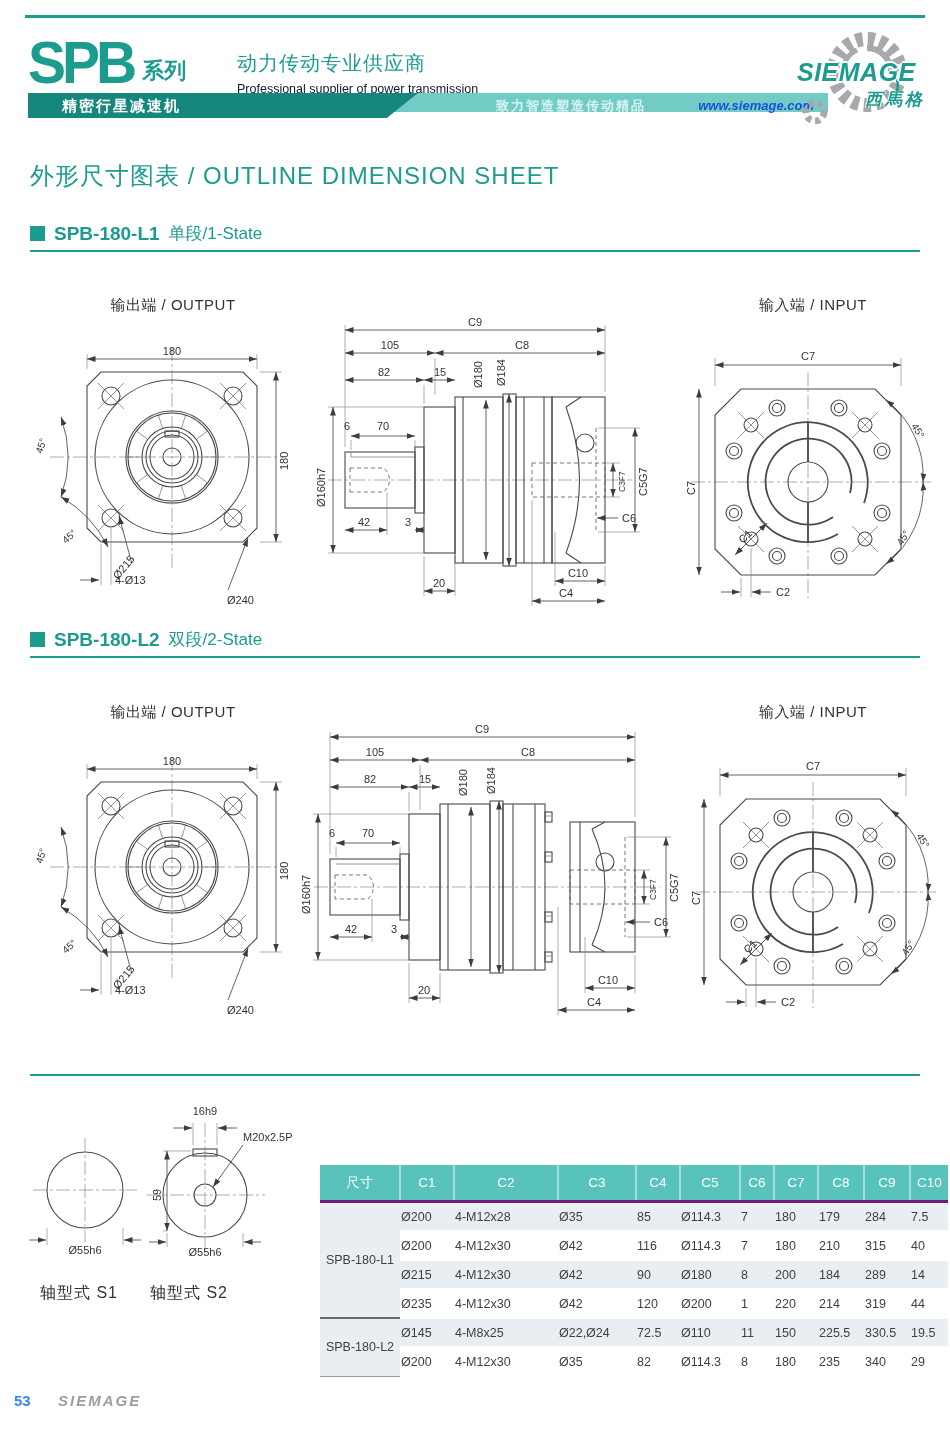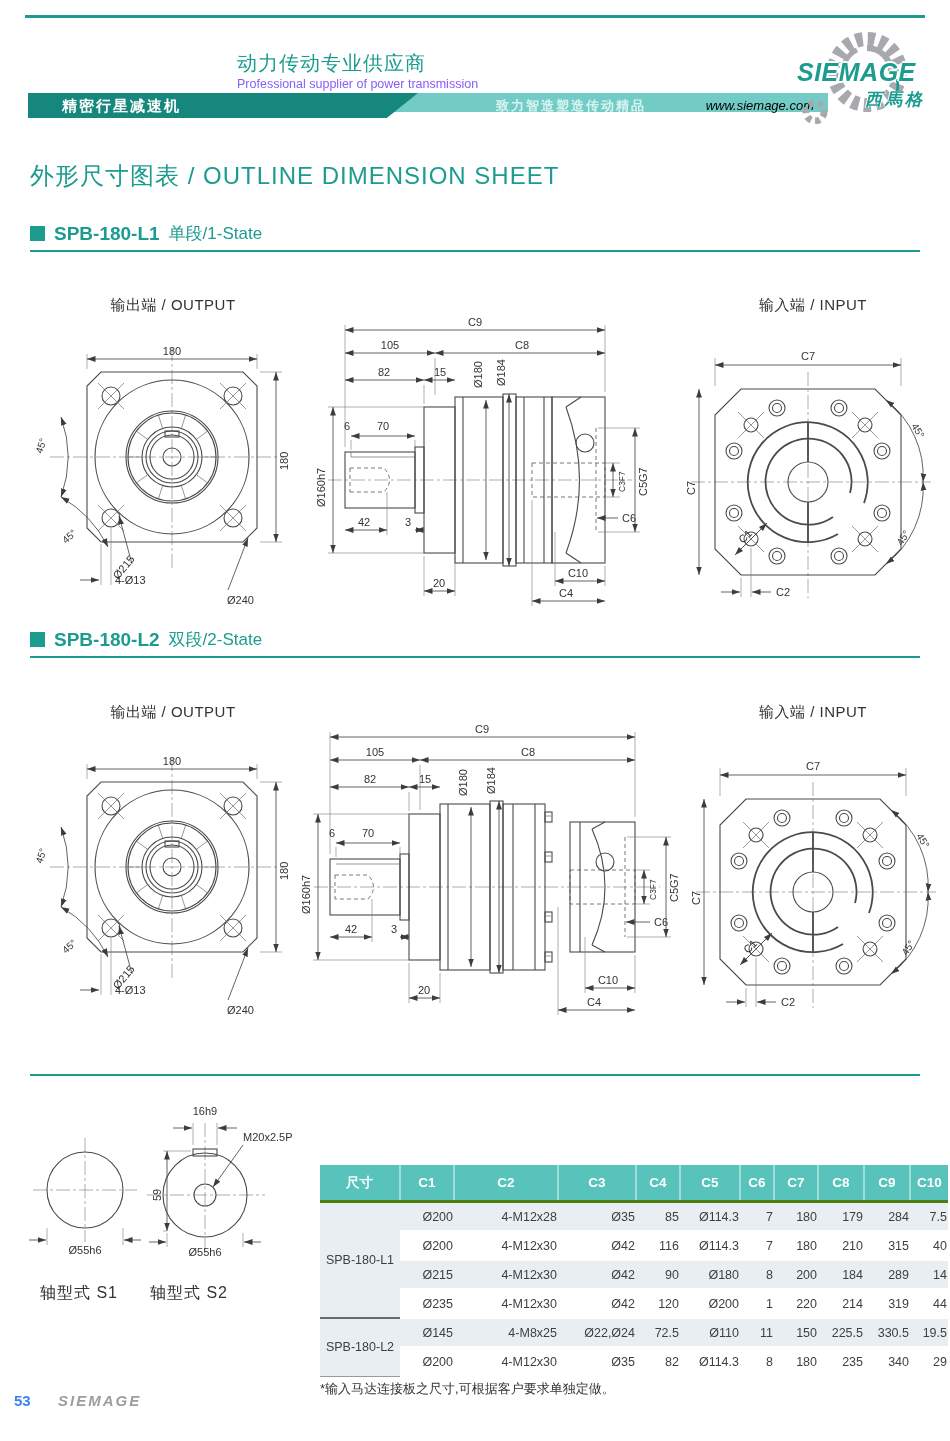--- a/index.html
+++ b/index.html
@@ -7,27 +7,27 @@
         font-family:"Liberation Sans",sans-serif;color:#333}
   .abs{position:absolute}
 
   
   .top-rule{left:25px;top:15px;width:900px;height:3px;background:var(--teal)}
   .spb{left:28px;top:36px;display:flex;align-items:flex-end}
   .spb-main{font-size:57px;line-height:52px;font-weight:900;letter-spacing:-4px;color:var(--teal);transform:scaleY(1.04)}
   .spb-suffix{font-size:22px;font-weight:700;color:var(--teal);margin-left:9px;margin-bottom:2px}
   .mid-tagline{left:237px;top:50px}
   .tag-zh{font-size:20px;font-weight:400;color:var(--teal);letter-spacing:1px}
-  .tag-en{font-size:12.5px;color:#8b5cf6;}
+  .tag-en{font-size:12.5px;color:#0f172a;margin-top:5px}
   .band{left:28px;top:93px;width:800px;height:19px;background:var(--band)}
   .band-dark{position:absolute;left:0;top:0;width:390px;height:25px;background:var(--tealdark);
              clip-path:polygon(0 0,100% 0,92% 100%,0 100%)}
   .band-title{position:absolute;left:34px;top:0;line-height:25px;font-size:15px;font-weight:700;color:#fff;letter-spacing:2px}
   .band-slogan{position:absolute;right:182px;top:0;line-height:25px;font-size:13px;font-weight:700;color:#eafaf8;letter-spacing:2px;opacity:.85}
-  .band-url{position:absolute;right:14px;top:0;line-height:25px;font-size:13px;font-weight:400;font-style:italic;color:#000000}
+  .band-url{position:absolute;right:14px;top:0;line-height:25px;font-size:13px;font-weight:700;font-style:italic;color:#1d4ed8}
   .logo{left:795px;top:22px;width:152px;height:102px}
   .logo-name{position:absolute;left:2px;top:36px;width:150px;font-size:25px;font-weight:800;font-style:italic;
              color:var(--teal);letter-spacing:.5px;
              text-shadow:2px 0 0 #fff,-2px 0 0 #fff,0 2px 0 #fff,0 -2px 0 #fff}
   .logo-cn{position:absolute;left:70px;top:66px;font-size:17px;font-weight:700;font-style:italic;color:var(--teal);letter-spacing:3px;
            text-shadow:1px 0 0 #fff,-1px 0 0 #fff}
 
   
   .page-title{left:30px;top:160px;font-size:24px;font-weight:400;color:var(--teal);letter-spacing:1px}
   .sec{left:30px;display:flex;align-items:center;gap:9px}
@@ -47,24 +47,24 @@
   .thin{fill:none;stroke:#6a6a6a;stroke-width:.7}
   .cl{fill:none;stroke:#8a8a8a;stroke-width:.7;stroke-dasharray:14 3 3 3}
   .dsh{fill:none;stroke:#555;stroke-width:.8;stroke-dasharray:4 3}
   .ext{fill:none;stroke:#7a7a7a;stroke-width:.6}
   .dim{fill:none;stroke:#3c3c3c;stroke-width:.8;marker-start:url(#arr);marker-end:url(#arr)}
   .dline{fill:none;stroke:#3c3c3c;stroke-width:.8;marker-end:url(#arr)}
 
   
   .dim-table-wrap{left:320px;top:1165px;width:628px}
   table.dim-table{border-collapse:collapse;width:628px;table-layout:fixed;border-bottom:1px solid #9a9a9a}
-  table.dim-table thead th{background:var(--thbg);color:#fff;font-size:13.5px;font-weight:700;height:33px;
-        border-right:2px solid rgba(255,255,255,.45);border-bottom:3px solid #4d7c0f}
+  table.dim-table thead th{background:var(--thbg);color:#fff;font-size:13.5px;font-weight:400;height:33px;
+        border-right:2px solid rgba(255,255,255,.45);border-bottom:3px solid #701a75}
   table.dim-table thead th:last-child{border-right:none}
-  table.dim-table td{font-size:12.5px;color:#3f3f3f;text-align:right;height:25px;border-bottom:2px solid #fff}
+  table.dim-table td{font-size:12.5px;color:#3f3f3f;text-align:left;height:25px;border-bottom:2px solid #fff}
   table.dim-table th.model{font-size:12.5px;font-weight:400;color:#3f3f3f;background:var(--stripe)}
   table.dim-table tr.odd td{background:var(--stripe)}
   table.dim-table tr.even td{background:#fff}
   table.dim-table tr.group-start td,table.dim-table tr.group-start th{border-top:2px solid #6a6a6a}
   .note{font-size:13px;color:#333;margin-top:3px;line-height:17px}
   .note.en{color:#444}
 
   
   .shaft-label{font-size:16px;color:#333;letter-spacing:1px}
   .footer-page{left:14px;top:1392px;font-size:15px;font-weight:700;color:#3b82f6}
@@ -78,20 +78,24 @@
   <svg width="0" height="0" style="position:absolute">
     <defs>
       <marker id="arr" orient="auto-start-reverse" markerUnits="userSpaceOnUse" markerWidth="10" markerHeight="8" refX="8.5" refY="3.5">
         <path d="M0,0.6 L8.5,3.5 L0,6.4 z" fill="#3c3c3c"></path>
       </marker>
     </defs>
   </svg>
 
   <div class="abs top-rule"></div>
 
+  <div class="abs spb">
+    <span class="spb-main">SPB</span>
+    <span class="spb-suffix">系列</span>
+  </div>
 
   <div class="abs mid-tagline">
     <div class="tag-zh">动力传动专业供应商</div>
     <div class="tag-en">Professional supplier of power transmission</div>
   </div>
 
   <div class="abs band">
     <div class="band-dark"></div>
     <div class="band-title">精密行星减速机</div>
     <div class="band-slogan">致力智造塑造传动精品</div>
@@ -575,19 +579,18 @@
             <td>82</td>
             <td>Ø114.3</td>
             <td>8</td>
             <td>180</td>
             <td>235</td>
             <td>340</td>
             <td>29</td>
           </tr>
         </tbody>
     </table>
-    <div class="note">*输入马达连接板之尺寸,可根据客户要求单独定做。</div>
   </div>
 
   <div class="abs footer-page">53</div>
   <div class="abs footer-brand">SIEMAGE</div>
 
 </div>
 
 </body></html>

